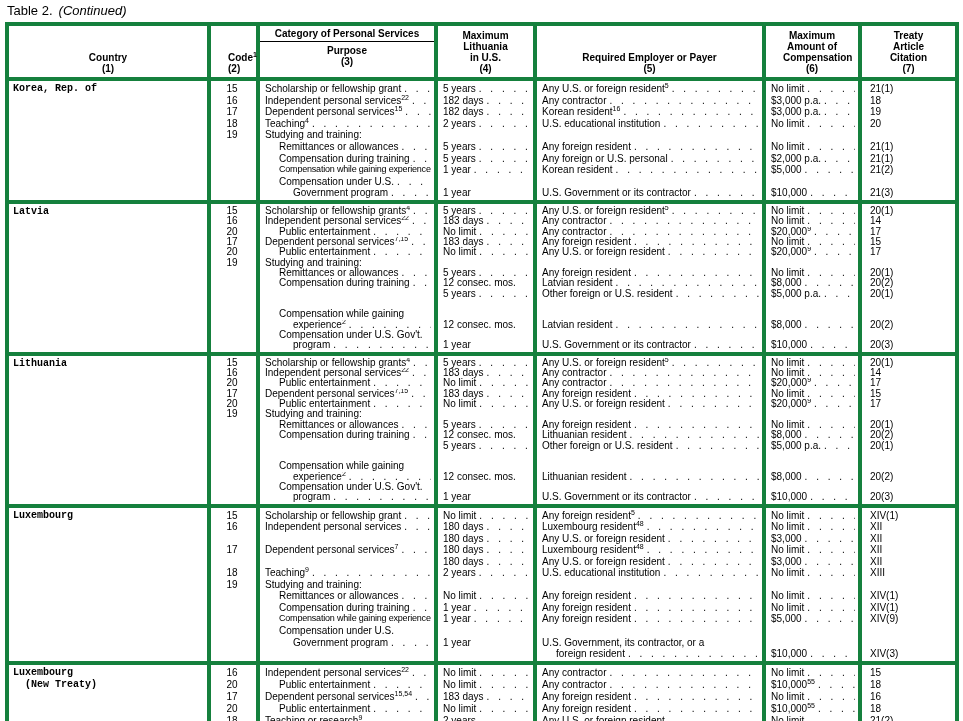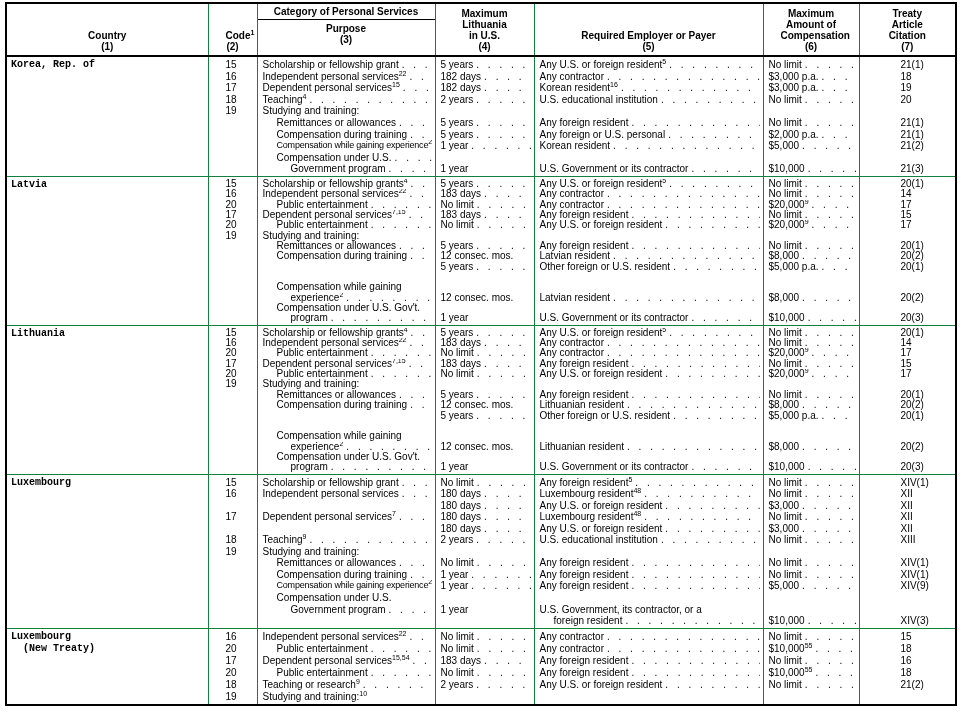--- a/index.html
+++ b/index.html
@@ -3,48 +3,49 @@
 <meta charset="utf-8">
 <style>
   html,body{margin:0;padding:0;background:#fff;width:963px;height:721px;overflow:hidden;
     font-family:"Liberation Sans",sans-serif;color:#000;}
   .page{padding:2px 4px 0 5px;}
   .title{font-size:13px;margin:1px 0 4px 2px;}
   .title .cont{font-style:italic;margin-left:6px;}
   table{border-collapse:collapse;table-layout:fixed;width:950px;border:2px solid #000;}
   col.c-country{width:202px}col.c-code{width:49px}col.c-purpose{width:178px}
   col.c-presence{width:99px}col.c-payer{width:229px}col.c-amount{width:96px}col.c-cite{width:97px}
-  th,td{border:1px solid #15803d;}
+  th,td{border:4px solid #15803d;}
   thead th{border-bottom:2px solid #000;font-size:10px;font-weight:bold;line-height:11px;
     height:48px;vertical-align:bottom;padding:0 17px 3px;text-align:center;}
   thead th.purpTh{vertical-align:top;padding:0;}
   .cat{border-bottom:1px solid #000;padding:2px 0 2px;font-weight:bold;}
   .purp-wrap{height:27px;display:flex;flex-direction:column;justify-content:center;padding-bottom:3px;}
   sup{font-size:7px;line-height:0;vertical-align:super;letter-spacing:0;}
   tbody td{vertical-align:top;padding:2px 3px 1px 0;}
   tbody tr{page-break-inside:avoid;}
   .ln{display:flex;height:var(--lh,11.6px);line-height:var(--lh,11.6px);overflow:hidden;
     font-size:10px;padding-left:5px;white-space:nowrap;}
   .codecol .ln{padding-left:0;justify-content:center;}
-  .citecol .ln{padding-left:8px;margin-left:33px;}
+  .citecol .ln{padding-left:8px;}
   .t{white-space:pre;}
   .ind1{padding-left:14px;}
   .ind2{padding-left:28px;text-align:right;}
   .small{font-size:10px;}
   .fit{font-size:9px;letter-spacing:-0.2px;}
   .lead{flex:1;overflow:hidden;white-space:nowrap;padding-left:3px;}
   .lead::before{content:". . . . . . . . . . . . . . . . . . . . . . . . . . . . . . . . . . . .";
     letter-spacing:3px;}
   .cname{font-weight:bold;font-size:10px;line-height:12px;padding-left:4px;white-space:nowrap;font-family:Liberation Mono, monospace;}
   .cname.ind2b{padding-left:16px;}
 </style>
 </head>
 <body>
 
 <div class="page">
+  <div class="title"><span>Table 2.</span><span class="cont">(Continued)</span></div>
 
   <table>
     <colgroup>
       <col class="c-country">
         <col class="c-code">
         <col class="c-purpose">
         <col class="c-presence">
       <col class="c-payer">
         <col class="c-amount">
         <col class="c-cite">

